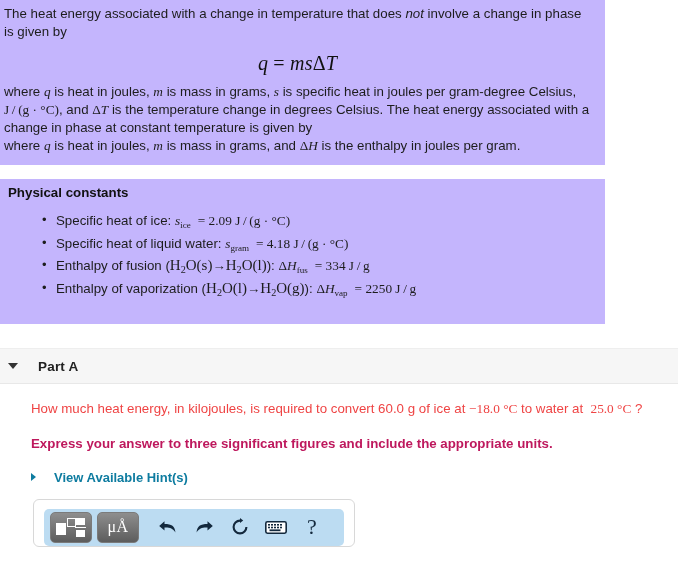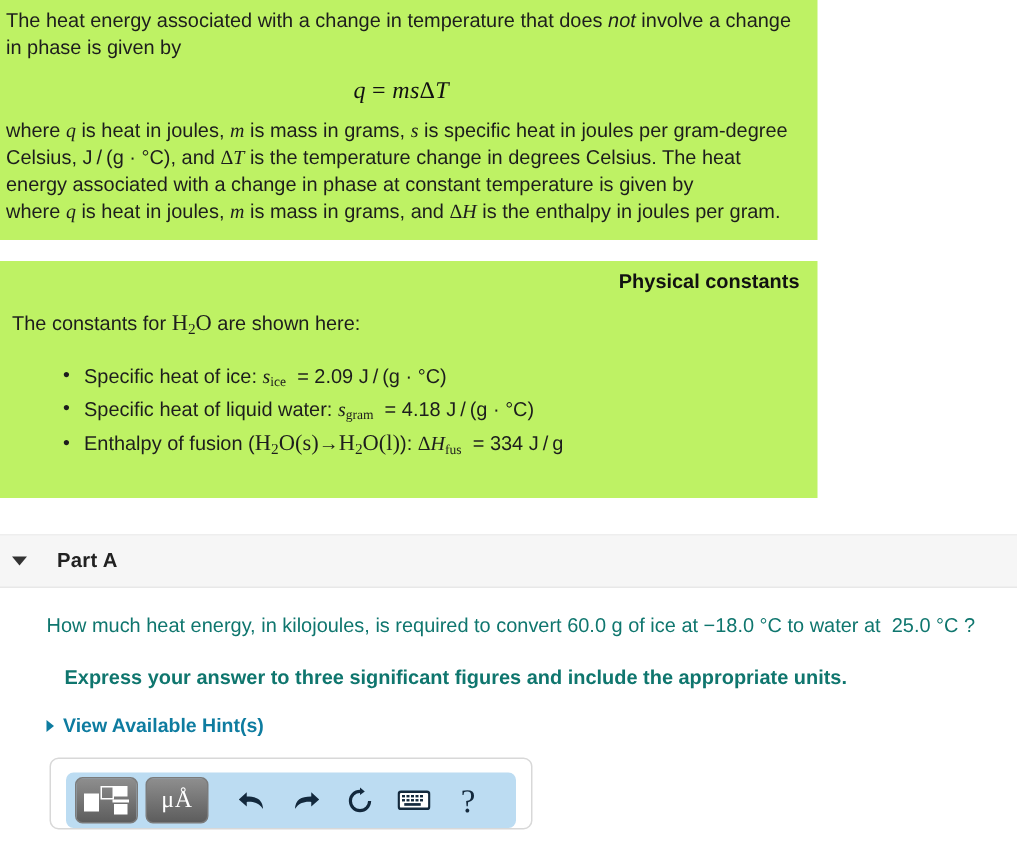--- a/index.html
+++ b/index.html
@@ -9,63 +9,62 @@
     height: 569px;
     background: #ffffff;
     font-family: "Liberation Sans", sans-serif;
     color: #1a1a1a;
     overflow: hidden;
   }
   .page { position: relative; width: 678px; height: 569px; }
 
   
   .panel {
-    background: #bef264;
-    width: 545px;
+    background: #c4b5fd;
+    width: 605px;
     box-sizing: border-box;
     padding: 6px 12px 10px 6px;
   }
   .panel.intro { padding: 0 14px 10px 4px; }
 
   .ptext {
     font-size: 13.3px;
     line-height: 18px;
     color: #1d1d1d;
     margin: 0;
   }
   .ptext.first { padding-top: 5px; }
 
   .eq {
     text-align: center;
     font-family: "Liberation Serif", serif;
-    font-size: 16px;
+    font-size: 20px;
     margin: 11px 0 8px 0;
     letter-spacing: 0.2px;
     color: #111;
   }
   .mi { font-family: "Liberation Serif", serif; font-style: italic; }
   .mn { font-family: "Liberation Serif", serif; font-style: normal; }
-  .mser { font-family: Liberation Sans, sans-serif; font-style: normal; }
+  .mser { font-family: Liberation Serif, serif; font-style: normal; }
   .sub {
     font-size: 0.68em;
     vertical-align: -0.28em;
     font-family: "Liberation Serif", serif;
     font-style: normal;
   }
   .ital { font-style: italic; }
 
   .gap { height: 14px; background: #ffffff; }
 
   .ph-title {
     font-size: 13.3px;
     font-weight: bold;
     color: #111;
     margin: 0 0 12px 0;
     padding-left: 2px;
-    text-align: right;
   }
   .const-intro { padding-left: 2px; margin-bottom: 7px; }
 
   ul.constants {
     margin: 12px;
     padding: 0 0 0 38px;
     list-style: none;
   }
   ul.constants li {
     position: relative;
@@ -112,37 +111,38 @@
     font-weight: bold;
     color: #222;
     letter-spacing: 0.2px;
   }
 
   
   .qbody { padding: 16px 10px 0 31px; }
   .question {
     font-size: 13.3px;
     line-height: 18px;
-    color: #0f766e;
+    color: #ef4444;
     margin: 0 0 18px 0;
   }
   .instruction {
     font-size: 13.3px;
     font-weight: bold;
-    color: #0f766e;
-    margin: 0 0 16px 12px;
+    color: #be185d;
+    margin: 0 0 16px 0;
   }
   .hint-link {
     display: inline-flex;
     align-items: center;
     color: #0e7ca0;
     font-size: 13px;
     font-weight: bold;
     cursor: pointer;
     margin-bottom: 14px;
+    gap: 12px;
   }
   .tri-right {
     width: 0; height: 0;
     border-top: 4.5px solid transparent;
     border-bottom: 4.5px solid transparent;
     border-left: 5.5px solid #0e7ca0;
     margin-right: 6px;
   }
 
   
@@ -241,37 +241,39 @@
     <p class="ptext">
       where <span class="mi">q</span> is heat in joules, <span class="mi">m</span> is mass in grams, and <span class="mn">Δ</span><span class="mi">H</span> is the enthalpy in joules per gram.
     </p>
   </div>
 
   <div class="gap"></div>
 
   <div class="panel">
     <div class="ph-title">Physical constants</div>
 
-    <p class="ptext const-intro">
-      The constants for <span class="bigser">H<span class="sub">2</span>O</span> are shown here:
-    </p>
 
     <ul class="constants">
       <li>
         Specific heat of ice: <span class="mi">s</span><span class="sub">ice</span>
         <span class="mser">&nbsp;=&nbsp;2.09&nbsp;J / (g&nbsp;·&nbsp;°C)</span>
       </li>
       <li>
         Specific heat of liquid water: <span class="mi">s</span><span class="sub">gram</span>
         <span class="mser">&nbsp;=&nbsp;4.18&nbsp;J / (g&nbsp;·&nbsp;°C)</span>
       </li>
       <li>
         Enthalpy of fusion (<span class="bigser">H<span class="sub">2</span>O(s)</span>→<span class="bigser">H<span class="sub">2</span>O(l)</span>):
         <span class="mn">Δ</span><span class="mi">H</span><span class="sub">fus</span>
         <span class="mser">&nbsp;=&nbsp;334&nbsp;J / g</span>
+      </li>
+      <li>
+        Enthalpy of vaporization (<span class="bigser">H<span class="sub">2</span>O(l)</span>→<span class="bigser">H<span class="sub">2</span>O(g)</span>):
+        <span class="mn">Δ</span><span class="mi">H</span><span class="sub">vap</span>
+        <span class="mser">&nbsp;=&nbsp;2250&nbsp;J / g</span>
       </li>
     </ul>
   </div>
 
   <div class="parta-bar">
     <div class="tri-down"></div>
     <div class="parta-label">Part A</div>
   </div>
 
   <div class="qbody">

